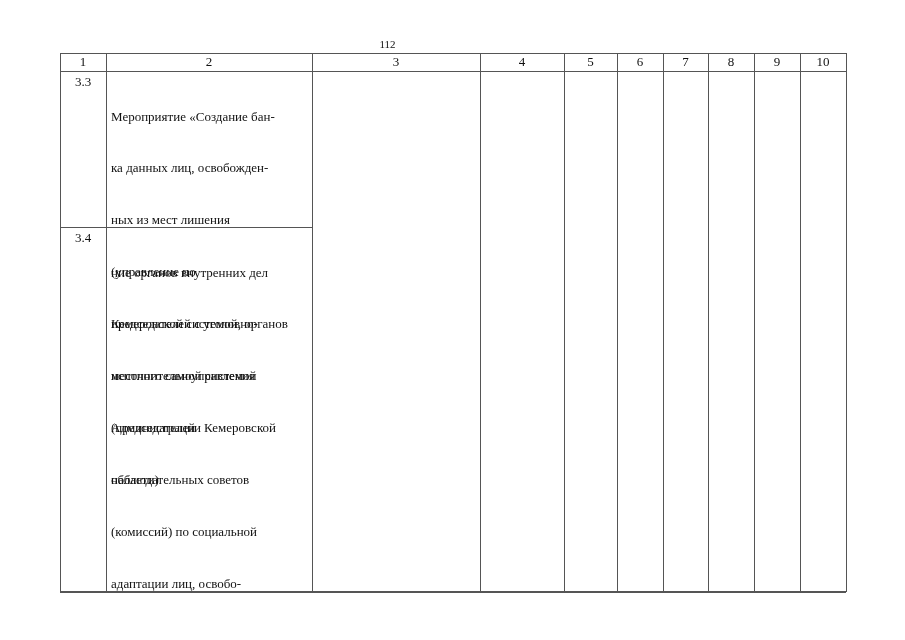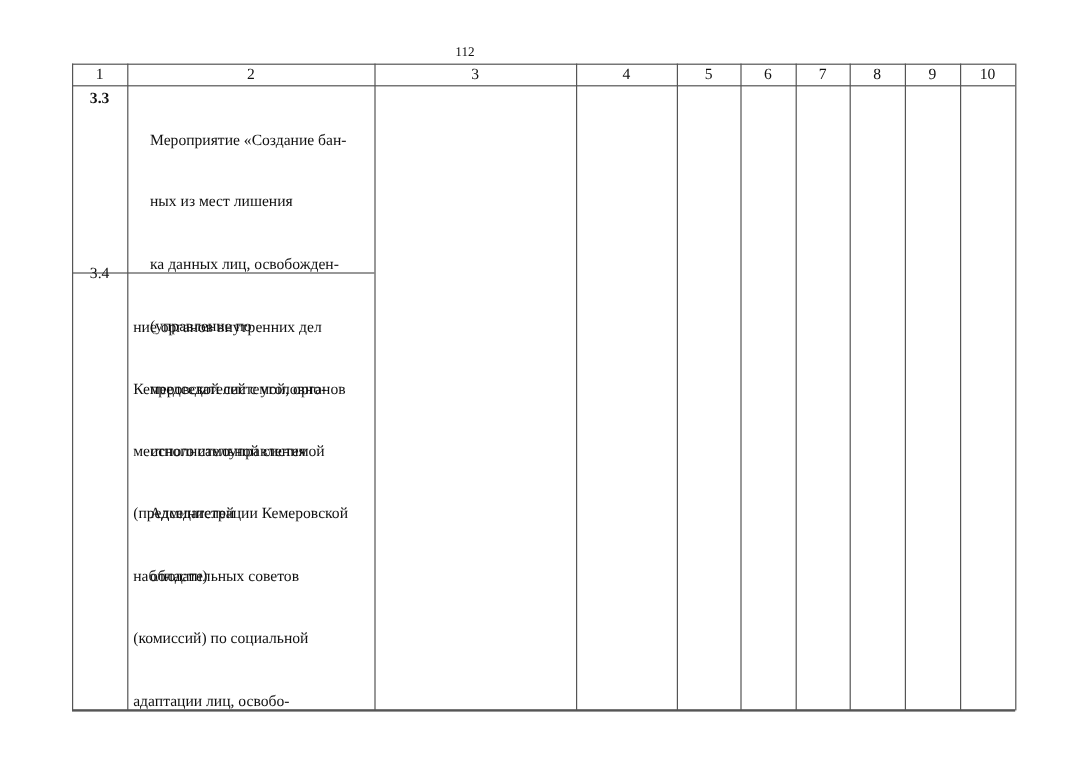--- a/index.html
+++ b/index.html
@@ -45,35 +45,35 @@
   <div class="hdr" style="left:312px;width:168px;">3</div>
   <div class="hdr" style="left:480px;width:84px;">4</div>
   <div class="hdr" style="left:564px;width:53px;">5</div>
   <div class="hdr" style="left:617px;width:46px;">6</div>
   <div class="hdr" style="left:663px;width:45px;">7</div>
   <div class="hdr" style="left:708px;width:46px;">8</div>
   <div class="hdr" style="left:754px;width:46px;">9</div>
   <div class="hdr" style="left:800px;width:46px;">10</div>
 
   <div>
-    <div class="num" style="top:73px;font-weight:bold;">3.3</div>
-    <div class="cell-text" style="top:73px;margin-left:14px;">
+    <div class="num" style="top:73px;">3.3</div>
+    <div class="cell-text" style="top:73px;">
       <div>Мероприятие «Создание бан-</div>
+      <div>ка данных лиц, освобожден-</div>
       <div>ных из мест лишения</div>
-      <div>ка данных лиц, освобожден-</div>
       <div>(управление по</div>
       <div>председателей с уголовно-</div>
       <div>исполнительной системой</div>
       <div>Администрации Кемеровской</div>
       <div>области)</div>
     </div>
   </div>
 
   <div>
-    <div class="num" style="top:219px;">3.4</div>
+    <div class="num" style="top:229px;">3.4</div>
     <div class="cell-text" style="top:229px;">
       <div>ние органов внутренних дел</div>
       <div>Кемеровской системой, органов</div>
       <div>местного самоуправления</div>
       <div>(председателей</div>
       <div>наблюдательных советов</div>
       <div>(комиссий) по социальной</div>
       <div>адаптации лиц, освобо-</div>
       
       

